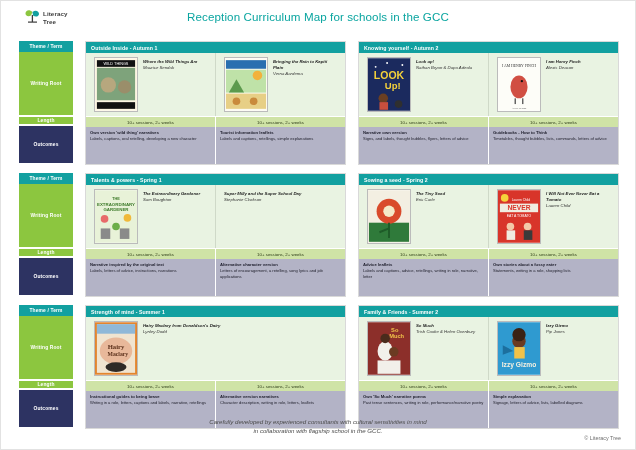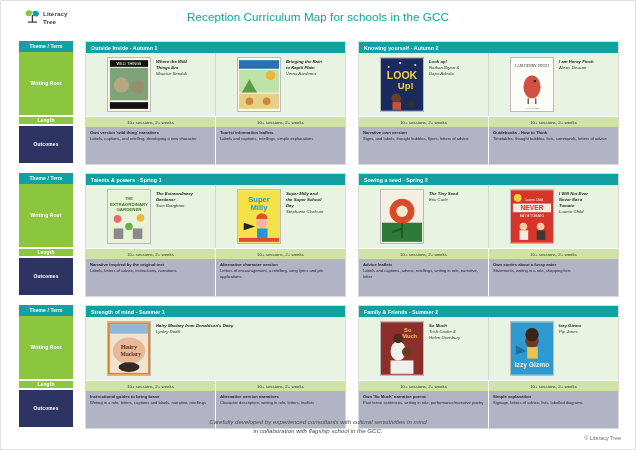--- a/index.html
+++ b/index.html
@@ -108,21 +108,21 @@
   .books {
     display: flex;
     background: #e9f3e2;
     height: 63px;
   }
   .book {
     flex: 1 1 0;
     min-width: 0;
     display: flex;
     gap: 5px;
-    padding: 4px 21px;
+    padding: 4px 8px;
     box-sizing: border-box;
   }
   .book + .book { border-left: 1px solid #cfd9c8; }
   .cover {
     width: 44px;
     height: 55px;
     flex: 0 0 44px;
     border: 1px solid #bbb;
     box-sizing: border-box;
     position: relative;
@@ -372,32 +372,20 @@
                   <rect x="26" y="40" width="10" height="11" fill="#8a8a8a"></rect>
                   <circle cx="22" cy="38" r="4" fill="#6cae4a"></circle>
                 </svg>
             </div>
             <div class="bookmeta">
               <div class="btitle">The Extraordinary Gardener</div>
               <div class="bauthor">Sam Boughton</div>
             </div>
           </div>
           <div class="book">
-            <div class="cover">
-              <svg viewBox="0 0 44 55">
-                  <rect width="44" height="55" fill="#f7e14a"></rect>
-                  <text x="22" y="12" font-size="8" fill="#1d9ad6" text-anchor="middle" font-weight="bold" font-family="sans-serif">Super</text>
-                  <text x="22" y="21" font-size="8" fill="#1d9ad6" text-anchor="middle" font-weight="bold" font-family="sans-serif">Milly</text>
-                  <circle cx="25" cy="34" r="6" fill="#f3b7a0"></circle>
-                  <path d="M19 30 a6 6 0 0 1 12 0 z" fill="#d4582c"></path>
-                  <rect x="20" y="40" width="11" height="10" fill="#1d9ad6"></rect>
-                  <path d="M6 34 L18 38 L6 42 Z" fill="#222"></path>
-                  <rect x="1" y="50" width="42" height="4" fill="#e0483a"></rect>
-                </svg>
-            </div>
             <div class="bookmeta">
               <div class="btitle">Super Milly and the Super School Day</div>
               <div class="bauthor">Stephanie Clarkson</div>
             </div>
           </div>
         </div>
         <div class="lengths">
           <div class="len">10+ sessions, 2+ weeks</div>
           <div class="len">10+ sessions, 2+ weeks</div>
         </div>

